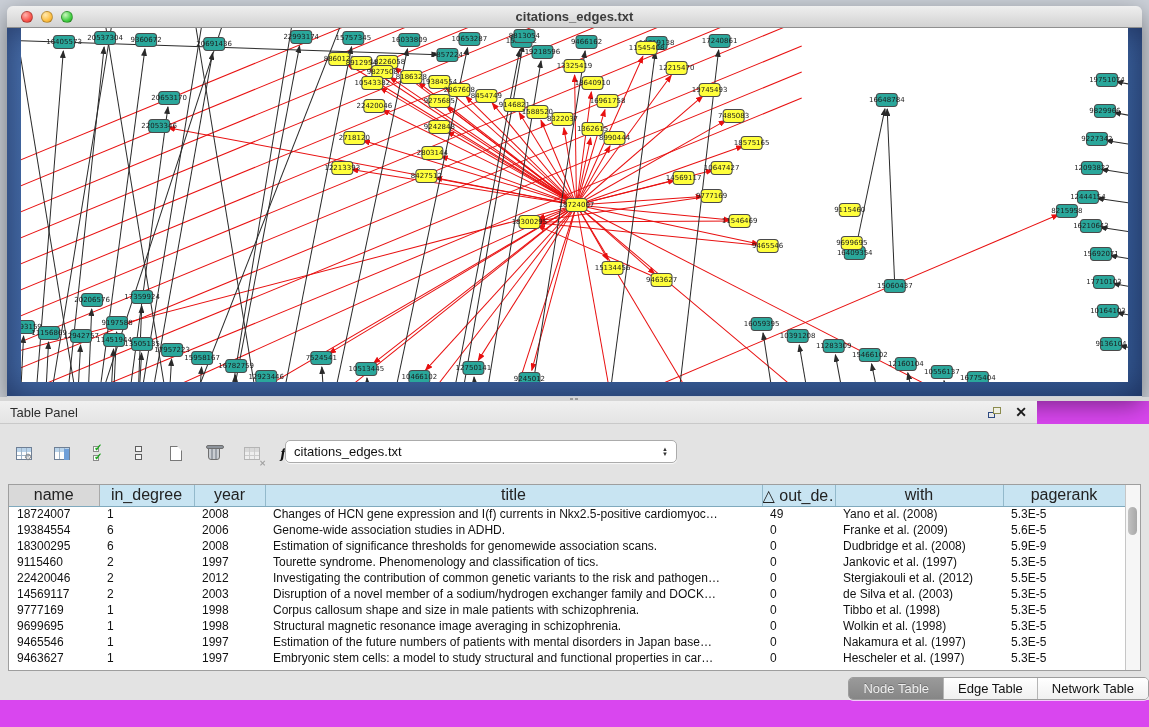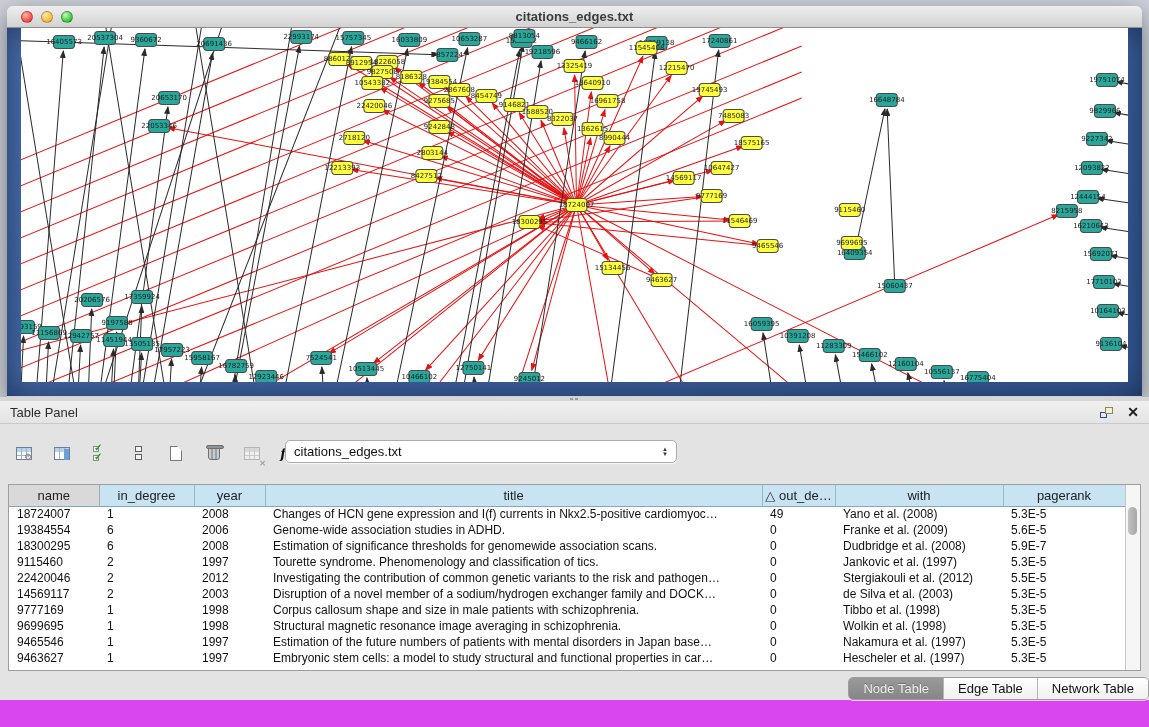--- a/index.html
+++ b/index.html
@@ -25,21 +25,21 @@
 
   #graph-frame { position:relative; height:368px; background:linear-gradient(145deg,#4971ae,#335892);
     box-shadow:inset 0 0 34px rgba(0,0,30,.5); padding:0 14px 14px 14px; }
   #graph-canvas { width:1107px; height:354px; background:#ffffff; display:block; }
 
   
   #splitter { position:absolute; left:0; top:397px; width:1149px; height:4px; background:#d6d6d6; }
   #splitter .grip { position:absolute; left:570px; top:1px; width:3px; height:2px; background:#9a9a9a; box-shadow:5px 0 0 #9a9a9a; }
 
   
-  #panel-titlebar { position:absolute; left:0; top:401px; width:1149px; height:23px;
+  #panel-titlebar { position:absolute; left:0; top:401px; width:1037px; height:23px;
     background:linear-gradient(#f0f0f0,#e4e4e4); border-bottom:1px solid #c9c9c9;
     display:flex; align-items:center; padding:0 10px; }
   #panel-titlebar .ptitle { font-size:13px; color:#2d2d2d; }
   #panel-controls { margin-left:auto; display:flex; align-items:center; gap:14px; }
   .float-icon { position:relative; width:13px; height:11px; }
   .float-icon .sq1 { position:absolute; left:0; bottom:0; width:7px; height:6px; border:1px solid #2e4a80; }
   .float-icon .sq2 { position:absolute; right:0; top:0; width:8px; height:7px; border:1px solid #8b8b4e; background:#efefe2; }
   .close-x { font-size:14px; font-weight:bold; color:#1a1a1a; line-height:11px; }
 
   #panel-body { position:absolute; left:0; top:424px; width:1149px; height:276px; background:#e3e3e3; }
@@ -71,21 +71,21 @@
 
   #table-select { position:absolute; left:285px; top:16px; width:392px; height:23px; background:#fff;
     border:1px solid #ababab; border-radius:5px; display:flex; align-items:center; padding:0 8px;
     font-size:13px; color:#111; box-shadow:0 1px 1px rgba(255,255,255,.8); }
   #table-select .arrows { margin-left:auto; display:flex; flex-direction:column; line-height:5px; font-size:6px; color:#333; }
 
   
   #table-wrap { position:absolute; left:8px; top:60px; width:1133px; height:187px; background:#fff; border:1px solid #9e9e9e; }
   #node-table { border-collapse:collapse; table-layout:fixed; width:1116px; font-size:12px; color:#111; }
   #node-table th { height:21px; background:#c8e4f2; border-right:1px solid #93b9cb; border-bottom:1px solid #7fa9bd;
-    font-weight:normal; font-size:13px; color:#222; text-align:center; overflow:hidden; white-space:nowrap; }
+    font-weight:normal; font-size:16px; color:#222; text-align:center; overflow:hidden; white-space:nowrap; }
   #node-table th.first { background:#d9d9d9; border-right:1px solid #a9a9a9; }
   #node-table td { height:16px; padding:0 4px 0 8px; overflow:hidden; white-space:nowrap; text-overflow:clip; }
   #vscroll { position:absolute; right:0; top:0; width:15px; height:185px; background:#f6f6f6; border-left:1px solid #c6c6c6; }
   #vscroll .thumb { position:absolute; left:2px; top:22px; width:9px; height:28px; background:linear-gradient(90deg,#c2c2c2,#a8a8a8); border-radius:5px; }
 
   
   #table-tabs { position:absolute; left:0; top:253px; width:1149px; display:flex; justify-content:flex-end; }
   .seg { display:flex; border:1px solid #9d9d9d; border-radius:5px; overflow:hidden; box-shadow:0 1px 0 rgba(255,255,255,.7); }
   .seg .tab { padding:3px 14px; font-size:13px; color:#111; background:linear-gradient(#ffffff,#f0f0f0);
     border-right:1px solid #b5b5b5; cursor:default; }
@@ -754,21 +754,21 @@
               <td>Franke et al. (2009)</td>
               <td>5.6E-5</td>
             </tr>
             <tr class="datarow">
               <td>18300295</td>
               <td>6</td>
               <td>2008</td>
               <td>Estimation of significance thresholds for genomewide association scans.</td>
               <td>0</td>
               <td>Dudbridge et al. (2008)</td>
-              <td>5.9E-7</td>
+              <td>5.9E-9</td>
             </tr>
             <tr class="datarow">
               <td>9115460</td>
               <td>2</td>
               <td>1997</td>
               <td>Tourette syndrome. Phenomenology and classification of tics.</td>
               <td>0</td>
               <td>Jankovic et al. (1997)</td>
               <td>5.3E-5</td>
             </tr>

